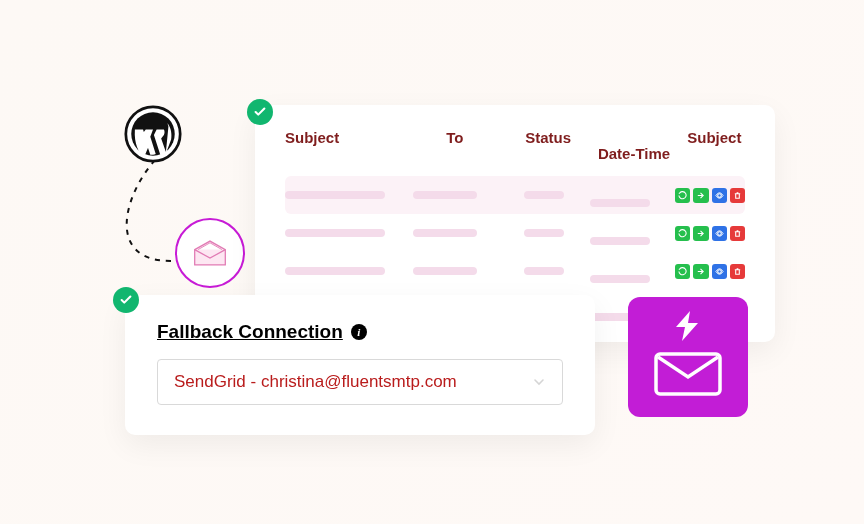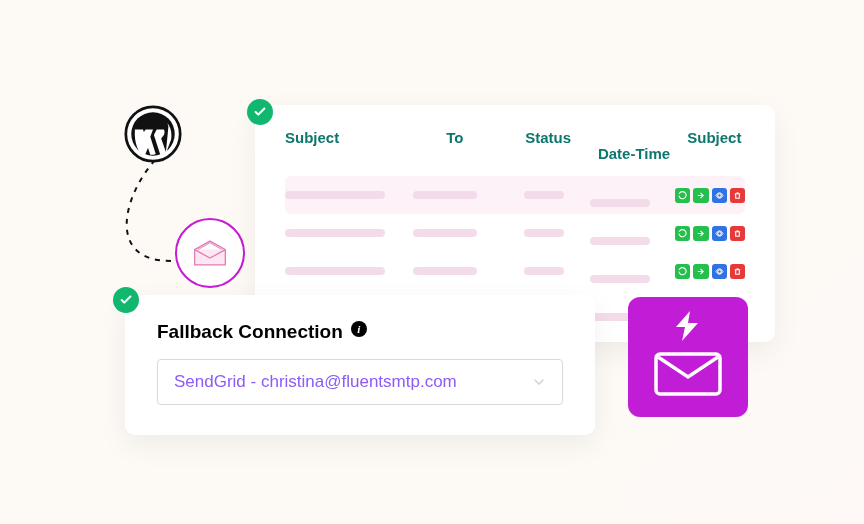--- a/index.html
+++ b/index.html
@@ -66,21 +66,21 @@
     display: flex;
     align-items: center;
     justify-content: center;
   }
   .check-badge.table { left: -8px; top: -6px; }
   .check-badge svg { width: 14px; height: 14px; }
   .thead {
     display: flex;
     font-weight: 700;
     font-size: 15px;
-    color: #0f766e;
+    color: #7f1d1d;
     margin-bottom: 14px;
     gap: 15px;
   }
   .col-subject { width: 135px; }
   .col-to      { width: 105px; text-align: center; }
   .col-status  { width: 70px; margin-left: 12px; }
   .col-date    { width: 90px; margin-top: 16px; }
   .col-action  { width: 70px; }
   .trow {
     display: flex;
@@ -119,25 +119,27 @@
     top: 295px;
     width: 470px;
     background: #fff;
     border-radius: 10px;
     box-shadow: 0 10px 30px rgba(0,0,0,0.06);
     padding: 26px 32px 30px 32px;
   }
   .check-badge.fallback { left: -12px; top: -8px; }
   .fb-title {
     display: flex;
+    align-items: center;
     gap: 8px;
     font-size: 19px;
     font-weight: 700;
     color: #000;
     margin-bottom: 16px;
+    text-decoration: underline;
   }
   .info-icon {
     width: 16px;
     height: 16px;
     background: #000;
     border-radius: 50%;
     color: #fff;
     font-size: 11px;
     font-style: italic;
     font-weight: 700;
@@ -149,21 +151,21 @@
   .select {
     width: 100%;
     height: 46px;
     border: 1px solid #d9d9d9;
     border-radius: 4px;
     display: flex;
     align-items: center;
     justify-content: space-between;
     padding: 0 16px;
     font-size: 17px;
-    color: #8b5cf6;
+    color: #b91c1c;
     cursor: pointer;
   }
   .chevron {
     width: 14px;
     height: 14px;
     opacity: .35;
   }
 
   
   .app-tile {

